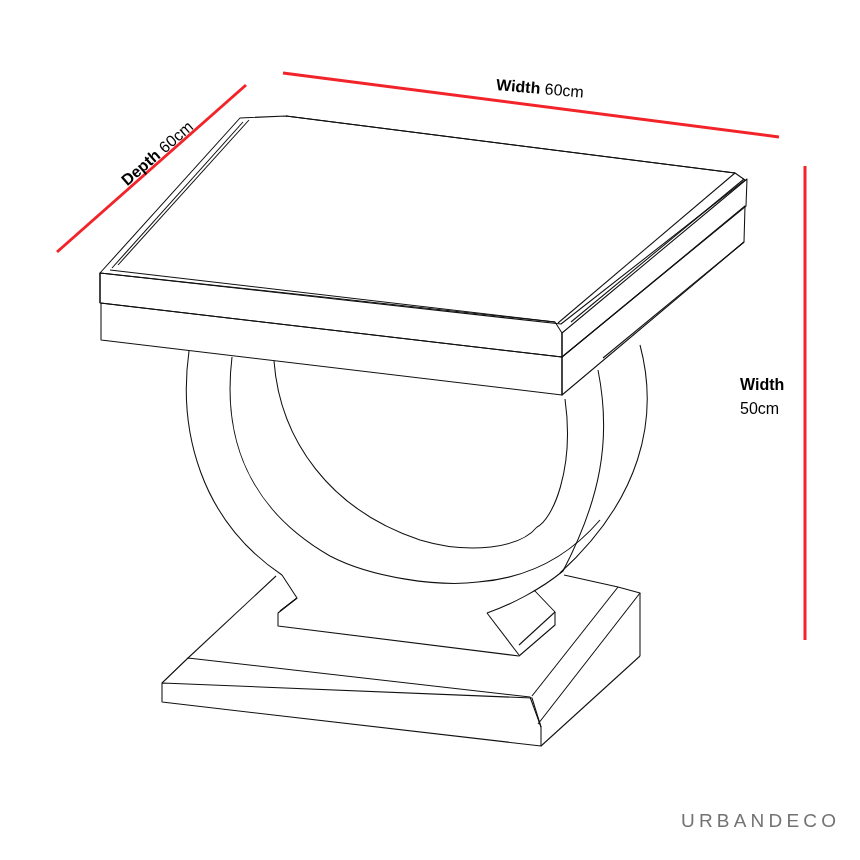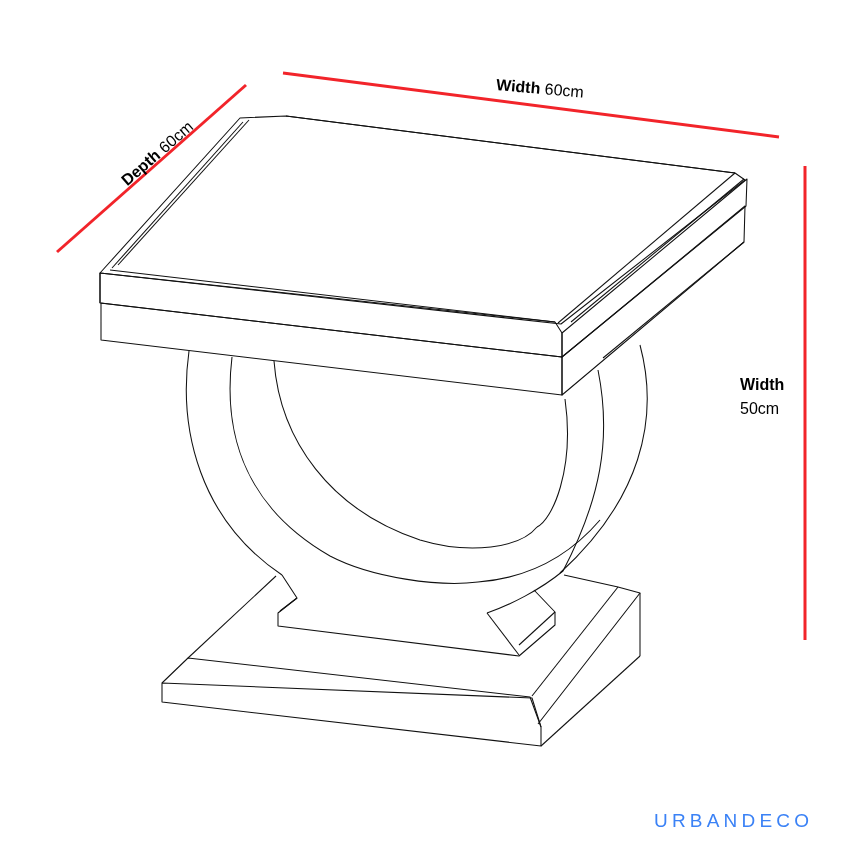--- a/index.html
+++ b/index.html
@@ -3,21 +3,21 @@
   <meta charset="utf-8">
   <style>
     html, body { margin:0; padding:0; background:#ffffff; }
     body { width:860px; height:860px; position:relative; overflow:hidden; font-family:"Liberation Sans", sans-serif; }
     svg.drawing { position:absolute; left:0; top:0; width:860px; height:860px; }
     .lbl { position:absolute; color:#000; font-family:"Liberation Sans", sans-serif; font-size:16px; white-space:nowrap; }
     .lbl b { font-weight:bold; }
     #width-label { left:497px; top:76px; transform:rotate(5deg); transform-origin:left top; }
     #depth-label { left:118px; top:176px; transform:rotate(-41deg); transform-origin:left top; }
     #height-label { left:740px; top:373px; line-height:24px; }
-    #brand { position:absolute; left:654px; top:810px; font-size:19px; letter-spacing:4.2px; color:#3b82f6; font-weight:normal; }
+    #brand { position:absolute; left:681px; top:810px; font-size:19px; letter-spacing:4.2px; color:#737373; font-weight:normal; }
     .ln { fill:none; stroke:#111; stroke-width:1.05; stroke-linejoin:round; }
     .dim { stroke:#f2242a; stroke-width:3; stroke-linecap:butt; }
   </style>
 </head>
 <body>
 
 <svg class="drawing" viewBox="0 0 860 860" xmlns="http://www.w3.org/2000/svg">
 
   <line class="dim" x1="283" y1="73" x2="779" y2="137"></line>
   <line class="dim" x1="57" y1="252" x2="246" y2="85"></line>

